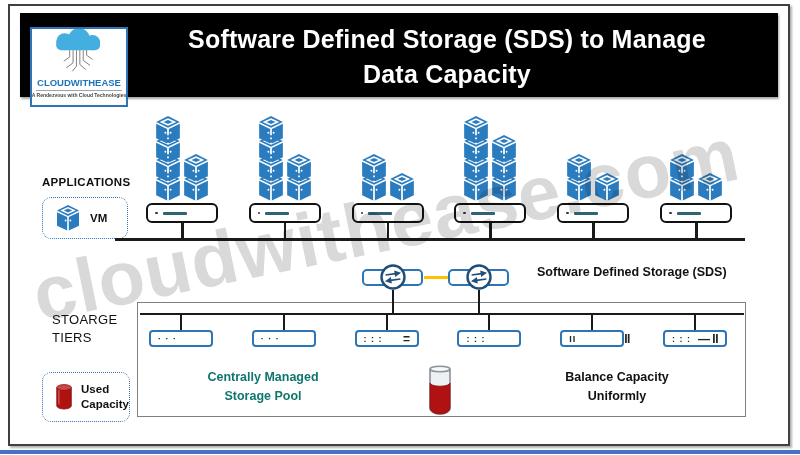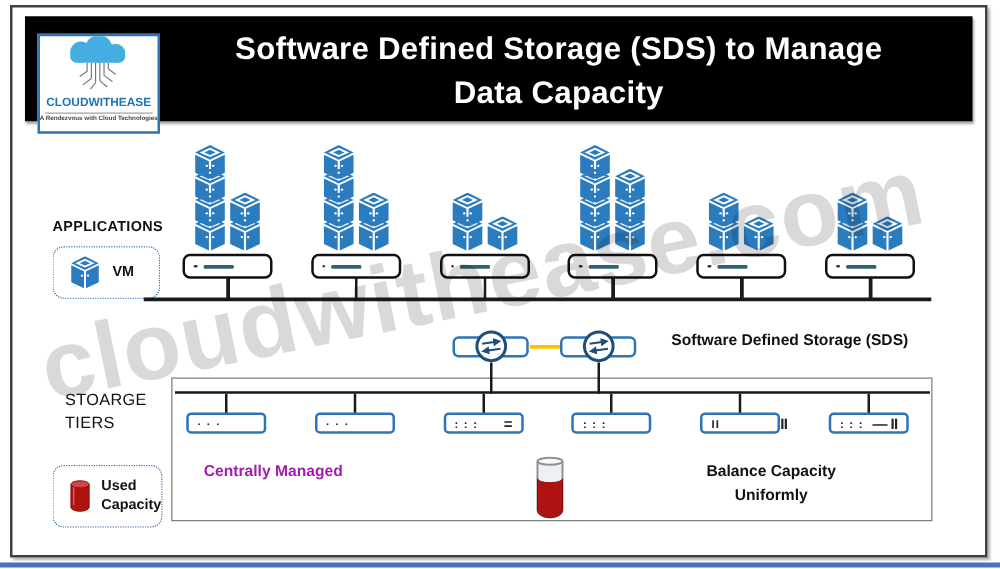--- a/index.html
+++ b/index.html
@@ -53,22 +53,22 @@
   .storage-box{position:absolute;left:137px;top:302px;width:609px;height:115px;border:1.6px solid #7f7f7f;
     background:#fff;box-sizing:border-box;}
   .storage-bus{position:absolute;left:140px;top:313px;width:604px;height:2.4px;background:#1a1a1a;}
   .device{position:absolute;top:330px;width:64px;height:17px;border:2.2px solid #2E75B6;border-radius:4px;
     background:#fff;box-sizing:border-box;display:flex;align-items:center;justify-content:space-between;
     padding:0 7px;z-index:2;}
   .device .gl{font-weight:bold;font-size:9px;color:#222;letter-spacing:1px;white-space:nowrap;}
   .device .gr{font-weight:900;font-size:12px;color:#222;letter-spacing:-.5px;white-space:nowrap;}
 
   .storage-label{position:absolute;left:52px;top:311px;font-weight:normal;font-size:13px;line-height:18px;color:#111;letter-spacing:.3px;}
-  .cap-left{position:absolute;left:163px;top:368px;width:200px;text-align:left;font-weight:bold;
-    font-size:12.5px;line-height:19px;color:#a21caf;}
+  .cap-left{position:absolute;left:163px;top:368px;width:200px;text-align:center;font-weight:bold;
+    font-size:12.5px;line-height:19px;color:#0f766e;}
   .cap-right{position:absolute;left:517px;top:368px;width:200px;text-align:center;font-weight:bold;
     font-size:12.5px;line-height:19px;color:#111;}
   .beaker{position:absolute;left:427px;top:365px;}
 
   .used-legend{position:absolute;left:42px;top:372px;width:88px;height:50px;border:1.6px dotted #4472a8;
     border-radius:9px;box-sizing:border-box;display:flex;align-items:center;padding-left:13px;gap:9px;background:#fff;}
   .used-txt{font-weight:bold;font-size:11.5px;line-height:15px;color:#111;}
 
   
   .watermark{position:absolute;left:34px;top:252px;width:860px;font-weight:bold;font-size:76px;
@@ -309,20 +309,21 @@
       </div>
       <div class="stem" style="left: 694px; top: 315px; height: 16px; width: 2px;"></div>
       <div class="device" style="left: 663px;">
         <span class="gl">: : :</span>
         <span class="gr">— II</span>
       </div>
     </div>
 
   <div class="cap-left">
     <div>Centrally Managed</div>
+    <div>Storage Pool</div>
   </div>
   <div class="cap-right">
     <div>Balance Capacity</div>
     <div>Uniformly</div>
   </div>
 
   <svg class="beaker" width="26" height="52" viewBox="0 0 26 52">
     <path d="M3,4 V43 a10,6 0 0 0 20,0 V4" fill="#eef1f4" stroke="#8a9299" stroke-width="1.6"></path>
     <path d="M3,18 v25 a10,6 0 0 0 20,0 v-25 a10,3.2 0 0 1 -20,0 z" fill="var(--red)" stroke="#8a0d0d" stroke-width="0.8"></path>
     <ellipse cx="13" cy="4" rx="10" ry="2.8" fill="#f6f8fa" stroke="#8a9299" stroke-width="1.6"></ellipse>

